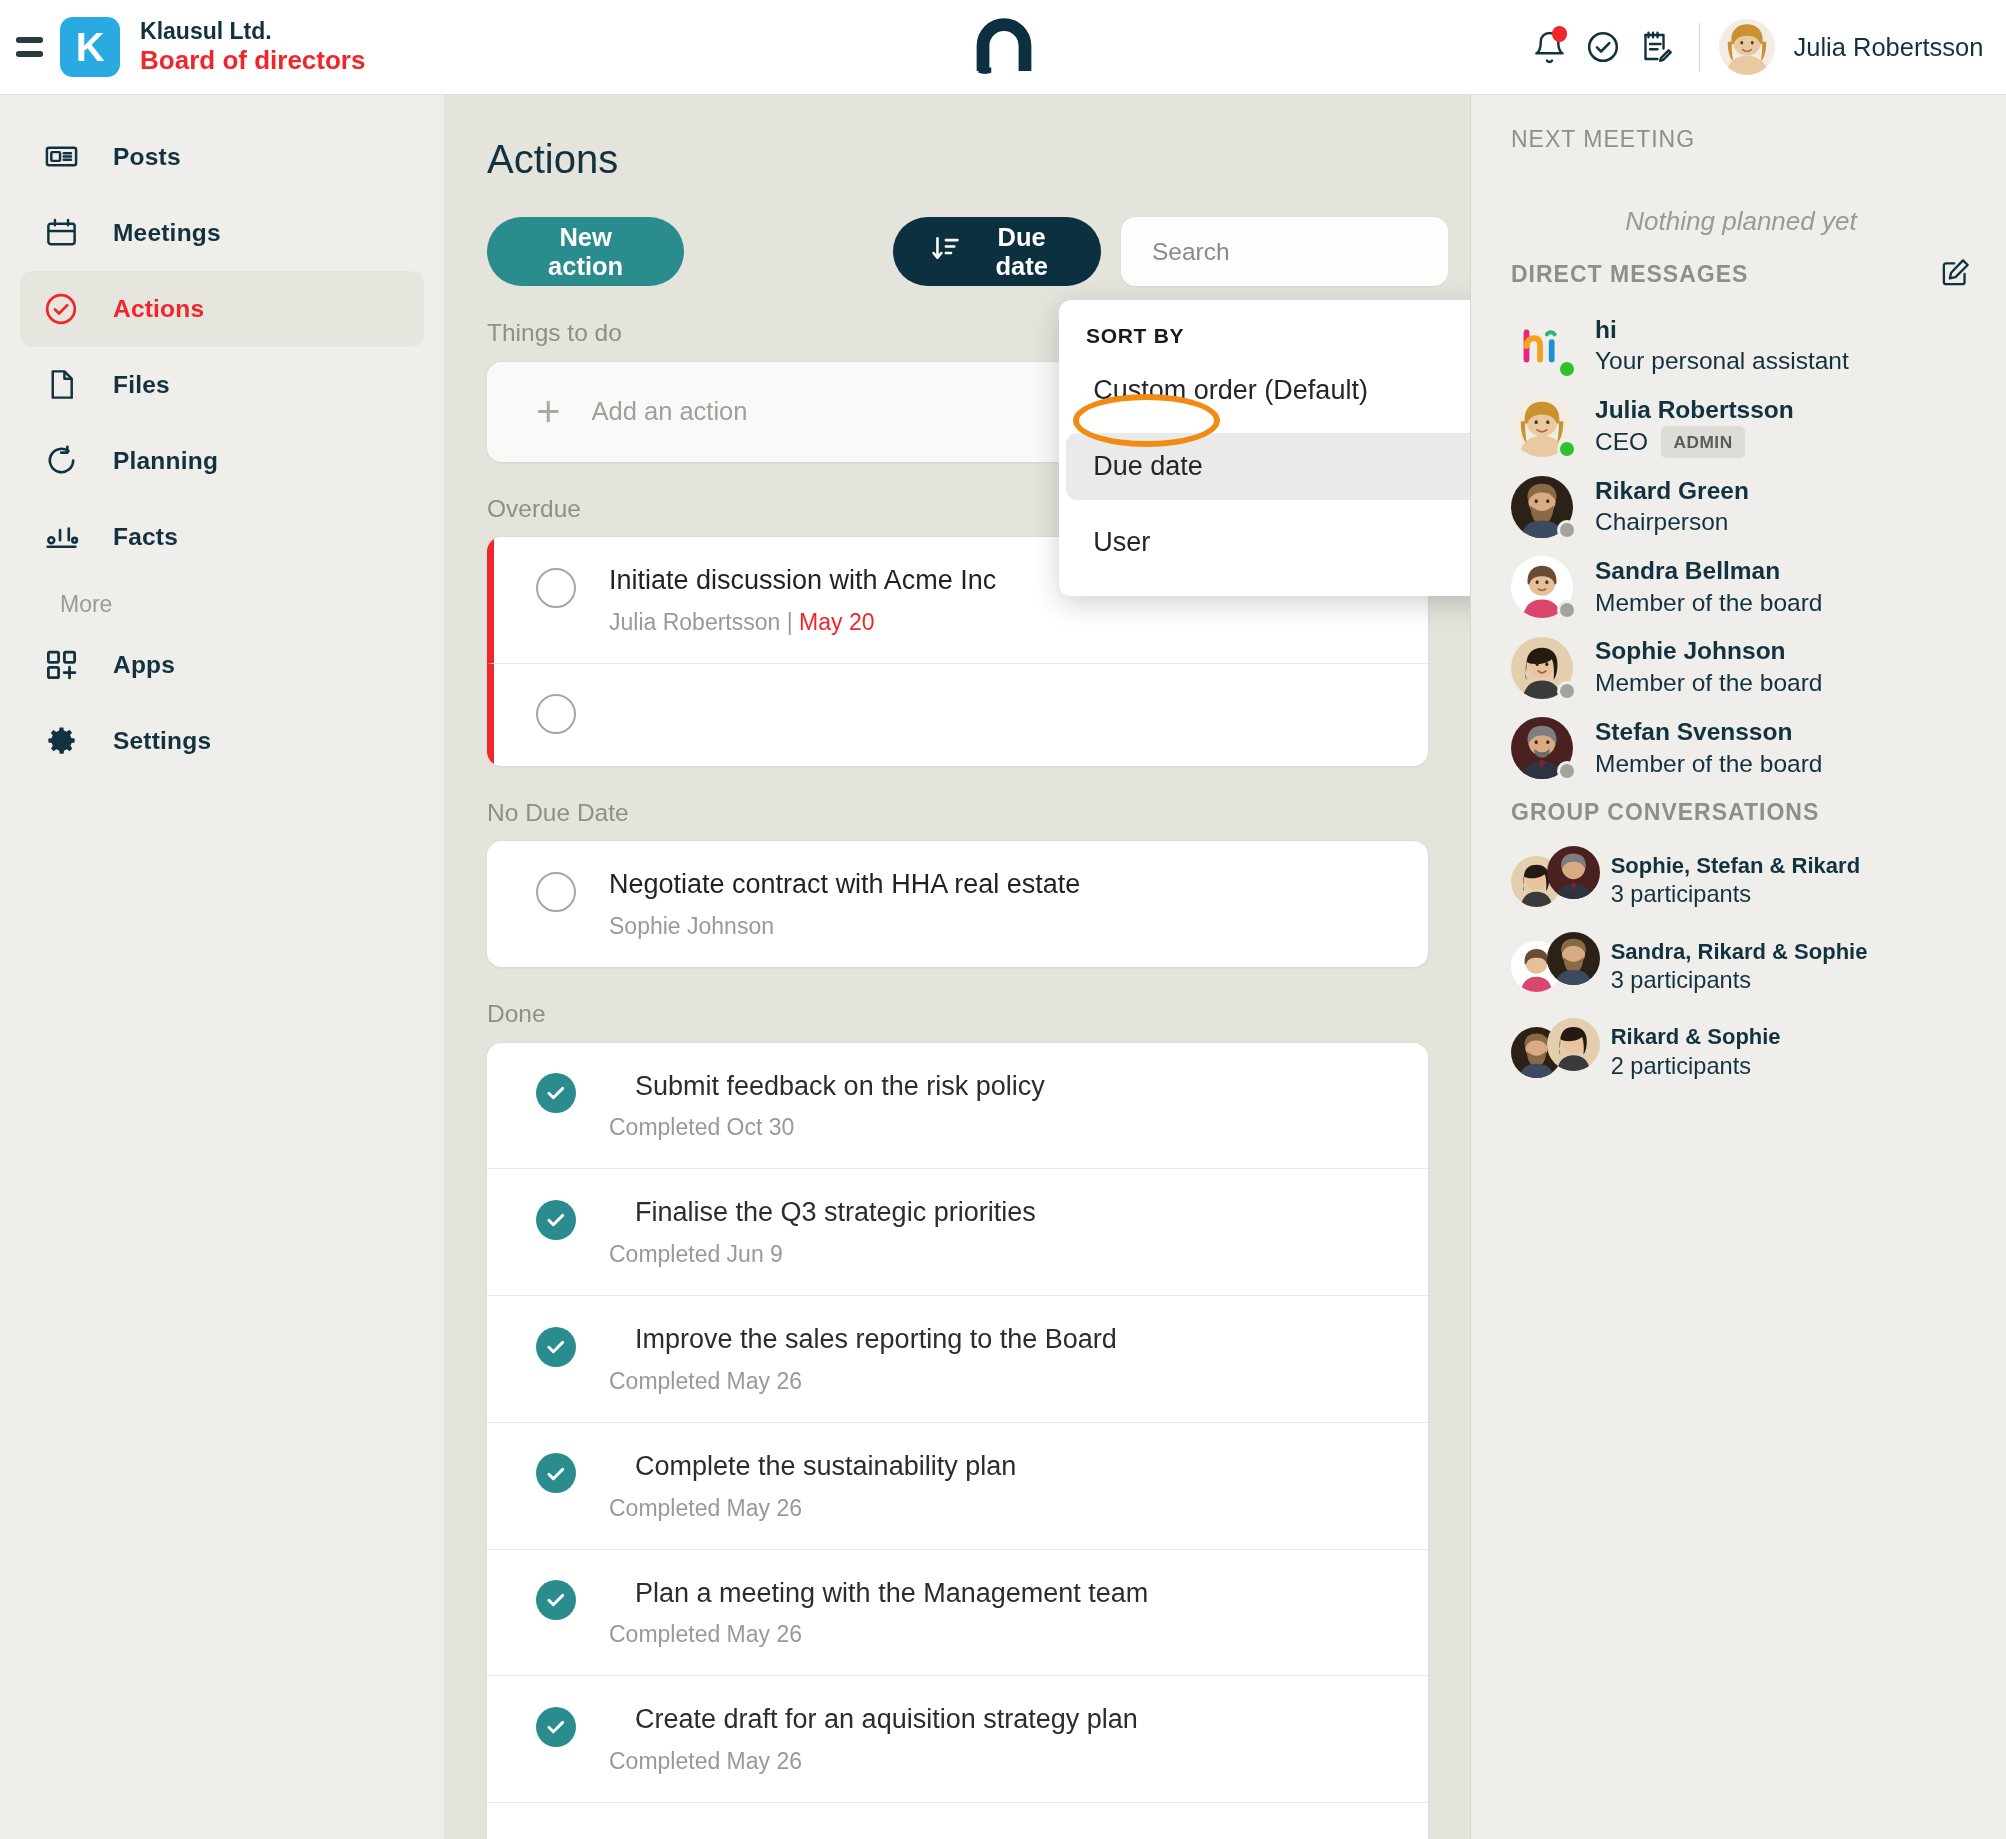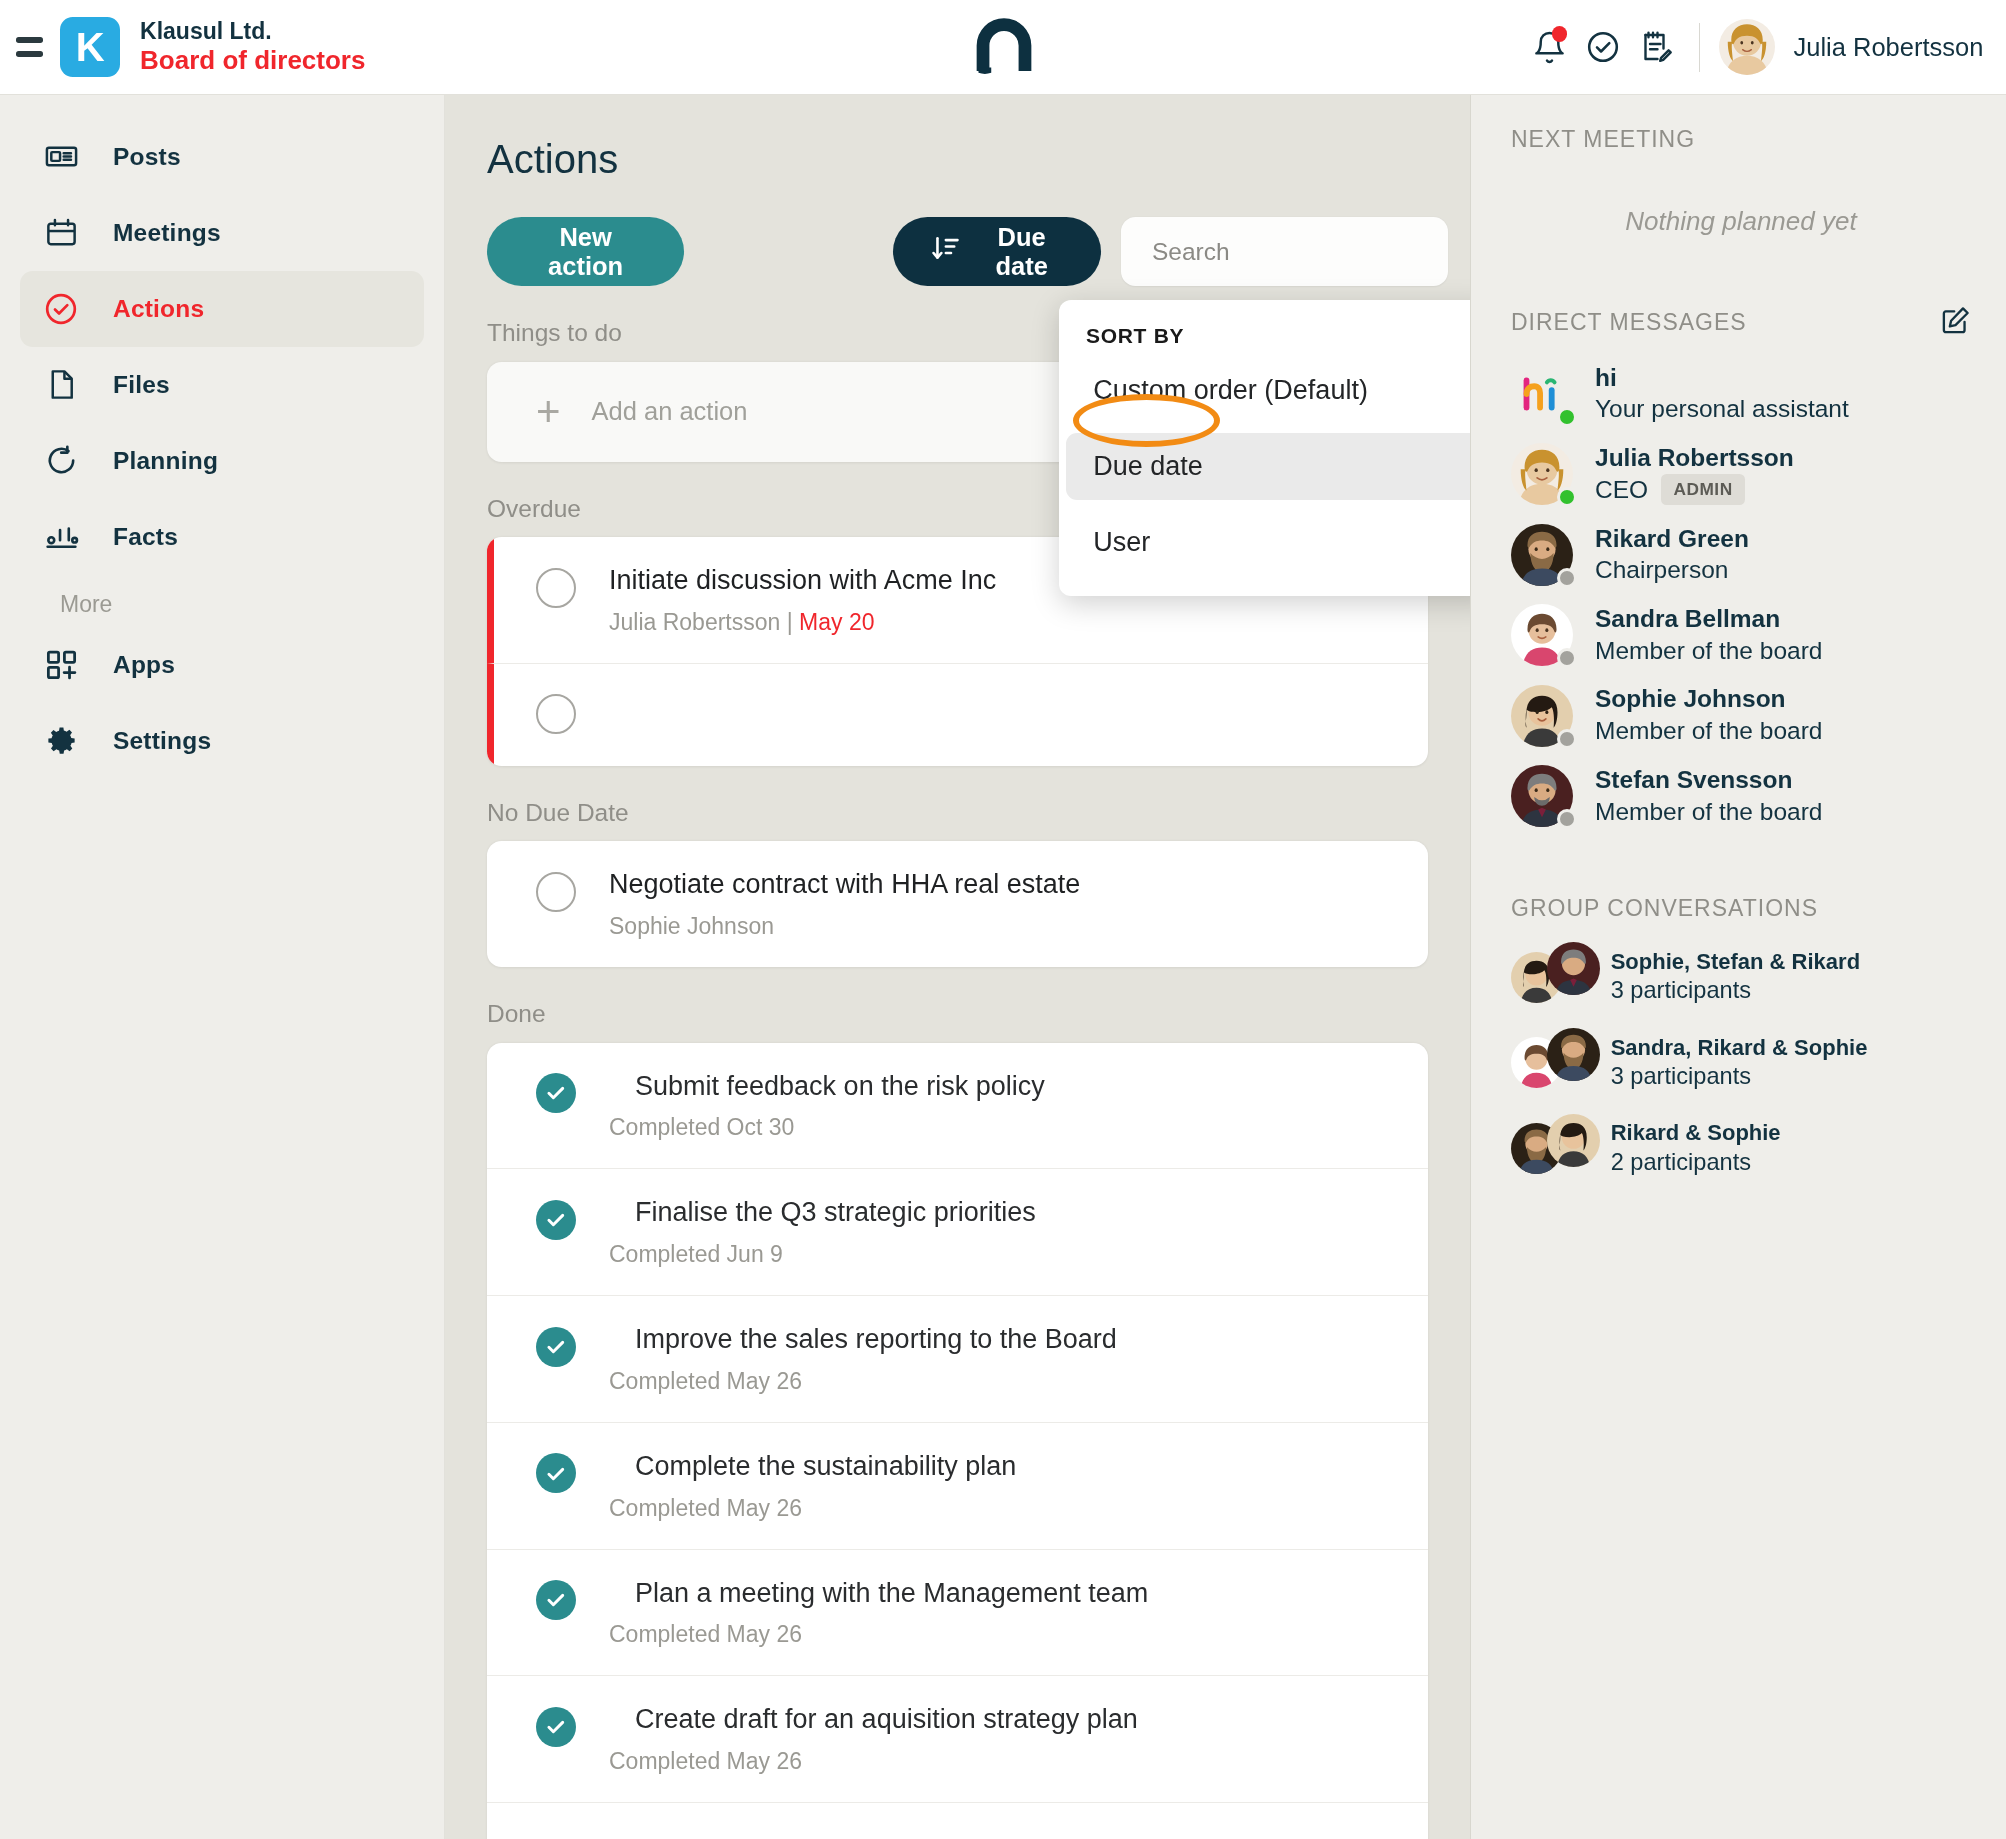--- a/index.html
+++ b/index.html
@@ -191,33 +191,33 @@
   .dm-av { width: 62px; height: 62px; border-radius: 50%; overflow:hidden; }
   .pres {
     position:absolute; right: -3.6px; bottom: -1.8px;
     width: 20px; height: 20px; border-radius: 50%;
     border: 3.6px solid #efeeea;
   }
   .pres.online { background: #32c12e; }
   .pres.offline { background: #a3a29d; }
   .dm-text { margin-left: 22px; }
   .dm-name { font-size: 24.5px; font-weight: 700; color: #133240; line-height: 1.25; }
-  .dm-sub { font-size: 24.5px; color: #133240; line-height: 1.3; display:flex; align-items:center; gap:12.7px; }
+  .dm-sub { font-size: 24.5px; color: #133240; line-height: 1.3; display:flex; align-items:flex-end; gap:12.7px; }
   .adminbadge {
     background:#dedcd6; color:#5c5b55; font-size: 17.3px; font-weight:700;
     padding: 4.5px 12.7px; border-radius: 5.5px; letter-spacing:0.5px;
   }
   .gc-row { display:flex; align-items:center; margin-bottom: 23.6px; cursor:pointer; }
   .gc-avs { position: relative; width: 87px; height: 62px; flex:none; }
   .gc-avs .a1 { position:absolute; left:0; top: 5.5px; width: 51px; height: 51px; border-radius:50%; overflow:hidden; z-index:1; }
   .gc-avs .a2 { position:absolute; left: 36px; top: -3.6px; width: 53px; height: 53px; border-radius:50%; overflow:hidden; z-index:2; }
   .gc-text { margin-left: 12.7px; }
   .gc-name { font-size: 22px; font-weight: 700; color: #133240; line-height:1.25; }
   .gc-sub { font-size: 23.6px; color: #133240; line-height: 1.3; }
-  .section-gap { margin-top: 68px; }
+  .section-gap { margin-top: 20px; font-weight: bold; }
 
   
   .face { width:100%; height:100%; display:block; }
 </style>
 </head>
 <body>
 
 <div class="topbar">
   <div class="hamburger">
     <span></span>

